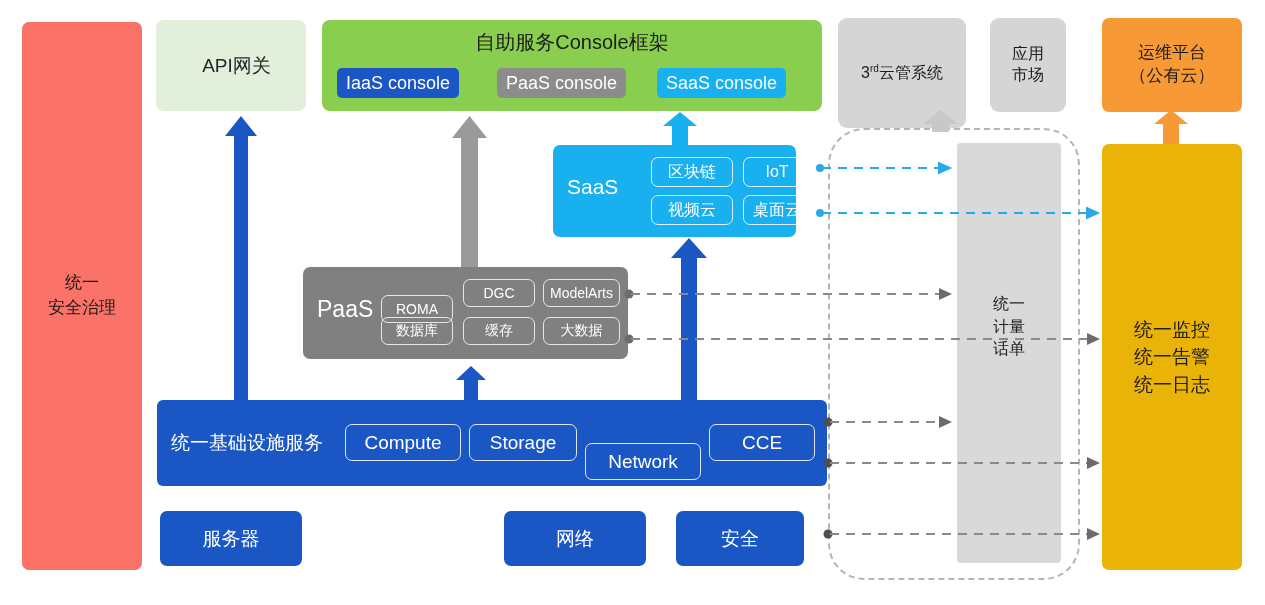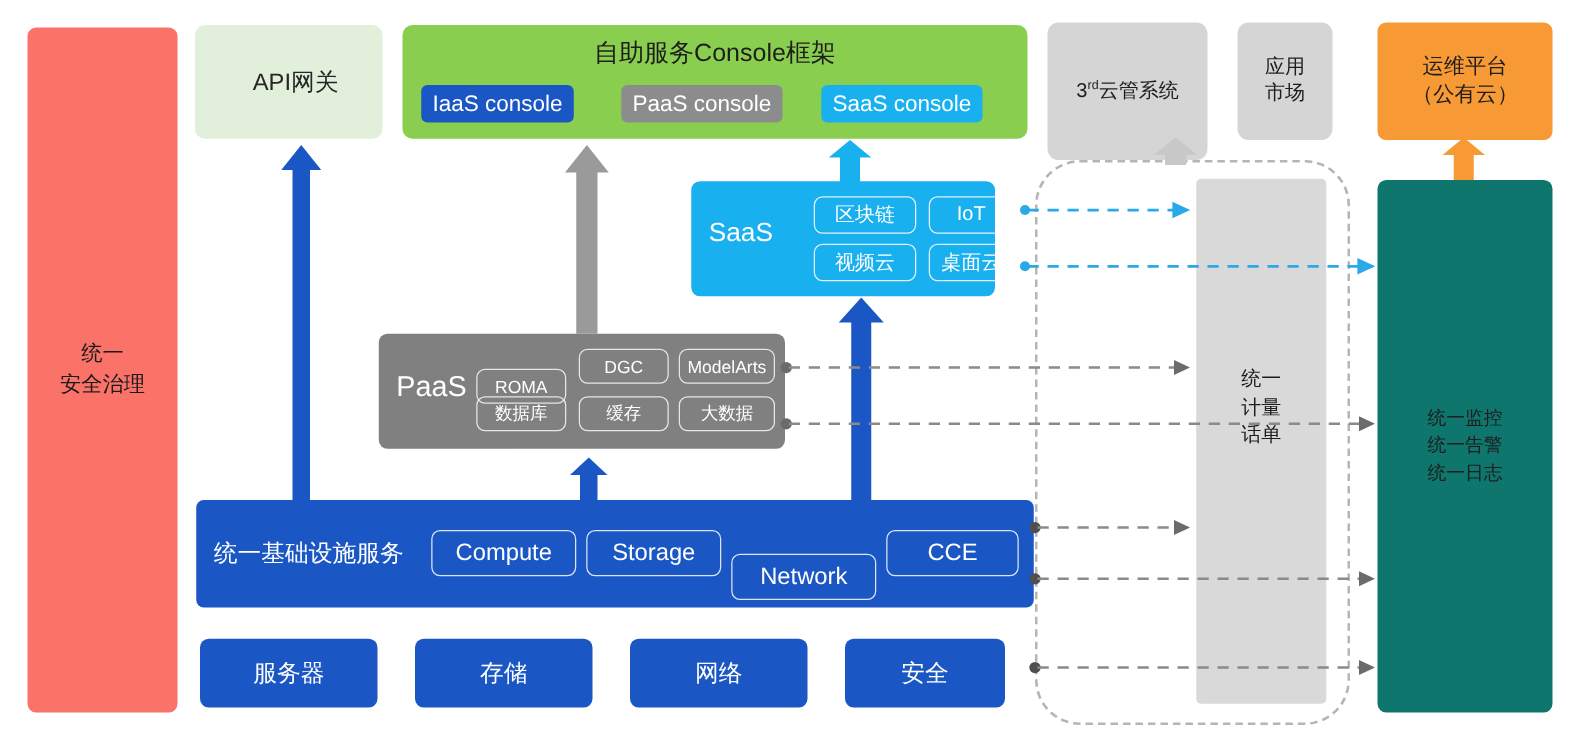--- a/index.html
+++ b/index.html
@@ -72,22 +72,22 @@
 
   
   .orange-top{
     left:1102px;top:18px;width:140px;height:94px;
     background:#f79a35;border-radius:7px;
     color:#1d1d1d;font-size:17px;line-height:1.35;
   }
   
   .orange-tall{
     left:1102px;top:144px;width:140px;height:426px;
-    background:#0f766e;border-radius:7px;
-    color:#1d1d1d;font-size:15px;line-height:1.45;
+    background:#eab308;border-radius:7px;
+    color:#1d1d1d;font-size:19px;line-height:1.45;
   }
 
   
   .saas-block{
     left:553px;top:145px;width:243px;height:92px;
     background:#18b0ef;border-radius:7px;
   }
   .saas-label{
     position:absolute;left:14px;top:30px;
     color:#ffffff;font-size:21px;
@@ -292,23 +292,20 @@
     <div class="ip ip3">
         <span>Network</span>
       </div>
     <div class="ip ip4">
         <span>CCE</span>
       </div>
   </div>
 
   <div class="res r1">
       <span>服务器</span>
-    </div>
-  <div class="res r2">
-      <span>存储</span>
     </div>
   <div class="res r3">
       <span>网络</span>
     </div>
   <div class="res r4">
       <span>安全</span>
     </div>
 
   <svg class="overlay" viewBox="0 0 1265 605">
     <defs>

